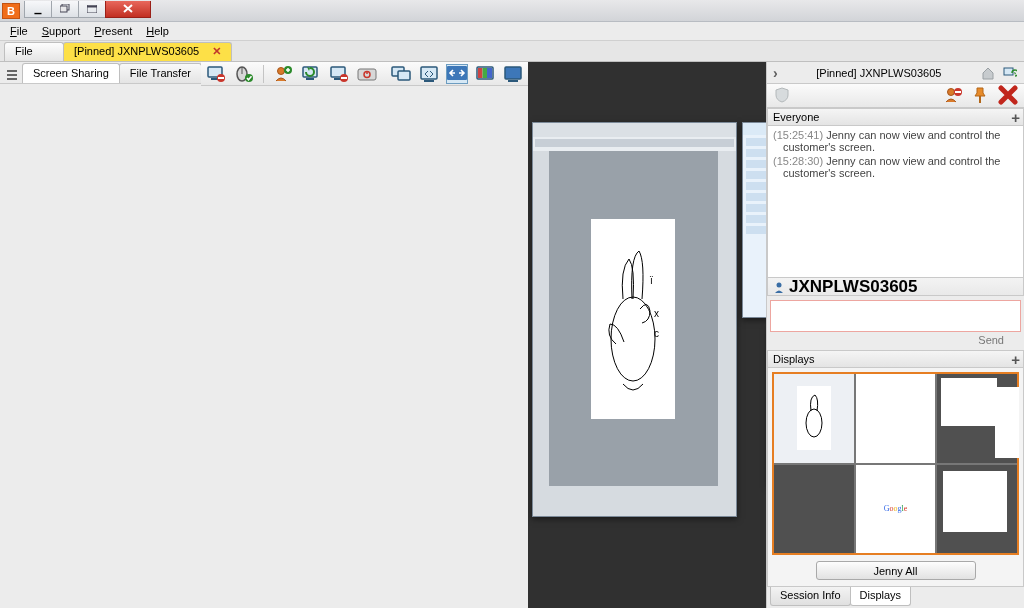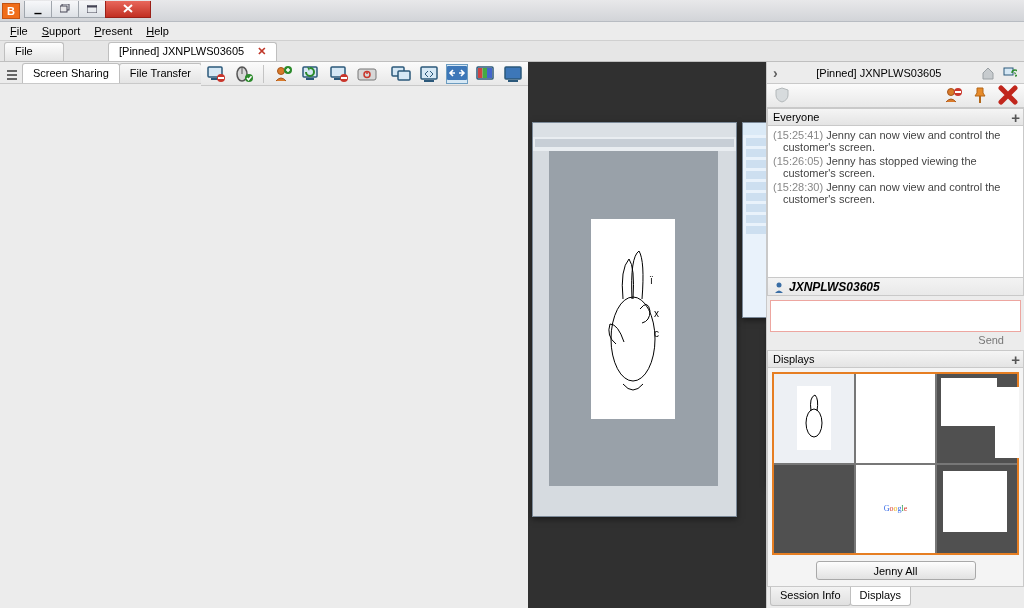--- a/index.html
+++ b/index.html
@@ -29,21 +29,21 @@
   .winbtns { display:flex; margin-right:1px; }
 
   
   .menubar { height:19px; display:flex; align-items:center; background:#ececec; border-bottom:1px solid #d0d0d0; padding:0 4px; gap:2px;}
   .menubar .m { padding:0 6px; font-size:11px; }
   .menubar .m u { text-decoration: underline;}
 
   
   .doctabs { height:21px; display:flex; align-items:flex-end; background:#e6e6e6; border-bottom:1px solid #bfbfbf; padding-left:4px; gap:0;}
   .doctab { height:19px; min-width:60px; border:1px solid #bfbfbf; border-bottom:none; padding:2px 10px 0 10px; font-size:11px; background:linear-gradient(#fdfdfd,#e5e5e5); border-radius:3px 3px 0 0; margin-right:-1px;}
-  .doctab.active { background:#ffffff; position:relative; z-index:2;margin-left:45px;}
+  .doctab.active { background:#fde047; position:relative; z-index:2;}
   .doctab .closex { color:#c0392b; font-weight:bold; margin-left:10px; cursor:pointer;}
 
   
   .main { flex:1; display:flex; background:#ececec; min-height:0;}
   .leftcol { flex:1; display:flex; min-width:0;}
   .rightcol { width:258px; display:flex; flex-direction:column; border-left:1px solid #c9c9c9; background:#ececec;}
 
   
   .subtabs-row { height:22px; display:flex; align-items:flex-end; border-bottom:1px solid #c9c9c9; background:#ececec; padding-left:2px;}
   .grip { width:12px; height:16px; display:flex; flex-direction:column; gap:2px; align-items:center; justify-content:center; margin:0 4px;}
@@ -69,21 +69,21 @@
 
   .righttools { height:24px; display:flex; align-items:center; justify-content:space-between; padding:0 6px; background:linear-gradient(#fbfbfb,#e8e8e8); border-bottom:1px solid #c9c9c9;}
   .righttools .rt { display:flex; gap:10px; align-items:center;}
 
   .panelhead { height:18px; border:1px solid #c9c9c9; background:linear-gradient(#f5f5f5,#e4e4e4); font-size:11px; display:flex; align-items:center; padding:0 5px; position:relative;}
   .panelhead .plus { position:absolute; right:3px; top:0px; font-size:15px; color:#555; font-weight:bold;}
 
   .chatbody { flex:0 0 auto; height:152px; background:#fff; border:1px solid #c9c9c9; border-top:none; font-size:11px; overflow:hidden; padding:3px 5px; color:#444;}
   .chatbody .ln { margin-bottom:2px; padding-left:10px; text-indent:-10px;}
   .gray { color:#888;text-align:right;}
-  .chatname { height:18px; padding:2px 5px; border:1px solid #c9c9c9; border-top:none; display:flex; align-items:center; gap:4px; background:linear-gradient(#f3f3f3, #e9e9e9); font-size:12px;font-style:italic;}
+  .chatname { height:18px; padding:2px 5px; border:1px solid #c9c9c9; border-top:none; display:flex; align-items:center; gap:4px; background:linear-gradient(#f3f3f3, #e9e9e9); font-size:17px;}
   .chatname svg { flex:none; }
   .chatinput { height:32px; background:#fff; border:1px solid #eda6a0; margin:4px 3px 2px 3px;}
   .sendrow { height:16px; text-align:right; padding-right:20px; color:#777;}
 
   .dispbody { flex:1; background:#f4f4f4; border:1px solid #c9c9c9; border-top:none; display:flex; flex-direction:column; padding:4px; min-height:0;}
   .thumbs { flex:1; border:2px solid #e67e22; display:grid; grid-template-columns: 1fr 1fr 1fr; grid-template-rows:1fr 1fr; gap:2px; background:#777;}
   .thumbs .th { background:#edf0f4;}
   .viewall { margin:6px auto 2px auto; width:160px; height:19px; border:1px solid #a9a9a9; background:linear-gradient(#fdfdfd,#e2e2e2); font-size:11px; border-radius:3px; }
 
   .bottomtabs { height:21px; display:flex; align-items:flex-start; gap:0; padding-left:3px; border-top:0;}
@@ -434,21 +434,20 @@
         </div>
       </div>
     </div>
 
     <div class="panelhead">
       <span>Everyone</span>
       <span class="plus">+</span>
     </div>
     <div class="chatbody">
       <div class="ln"><span class="gray">(15:25:41)</span> <span>Jenny can now view and control the customer's screen.</span></div>
-      <div class="ln"><span class="gray">(15:26:05)</span> <span>Jenny has stopped viewing the customer's screen.</span></div>
       <div class="ln"><span class="gray">(15:28:30)</span> <span>Jenny can now view and control the customer's screen.</span></div>
     </div>
     <div class="chatname">
       <svg width="12" height="12">
           <circle cx="6" cy="4" r="2.5" fill="#3a6ea5"></circle>
           <path d="M2 12 q4 -5 8 0" fill="#3a6ea5"></path>
         </svg>
       <b>JXNPLWS03605</b>
     </div>
     <div class="chatinput"></div>

